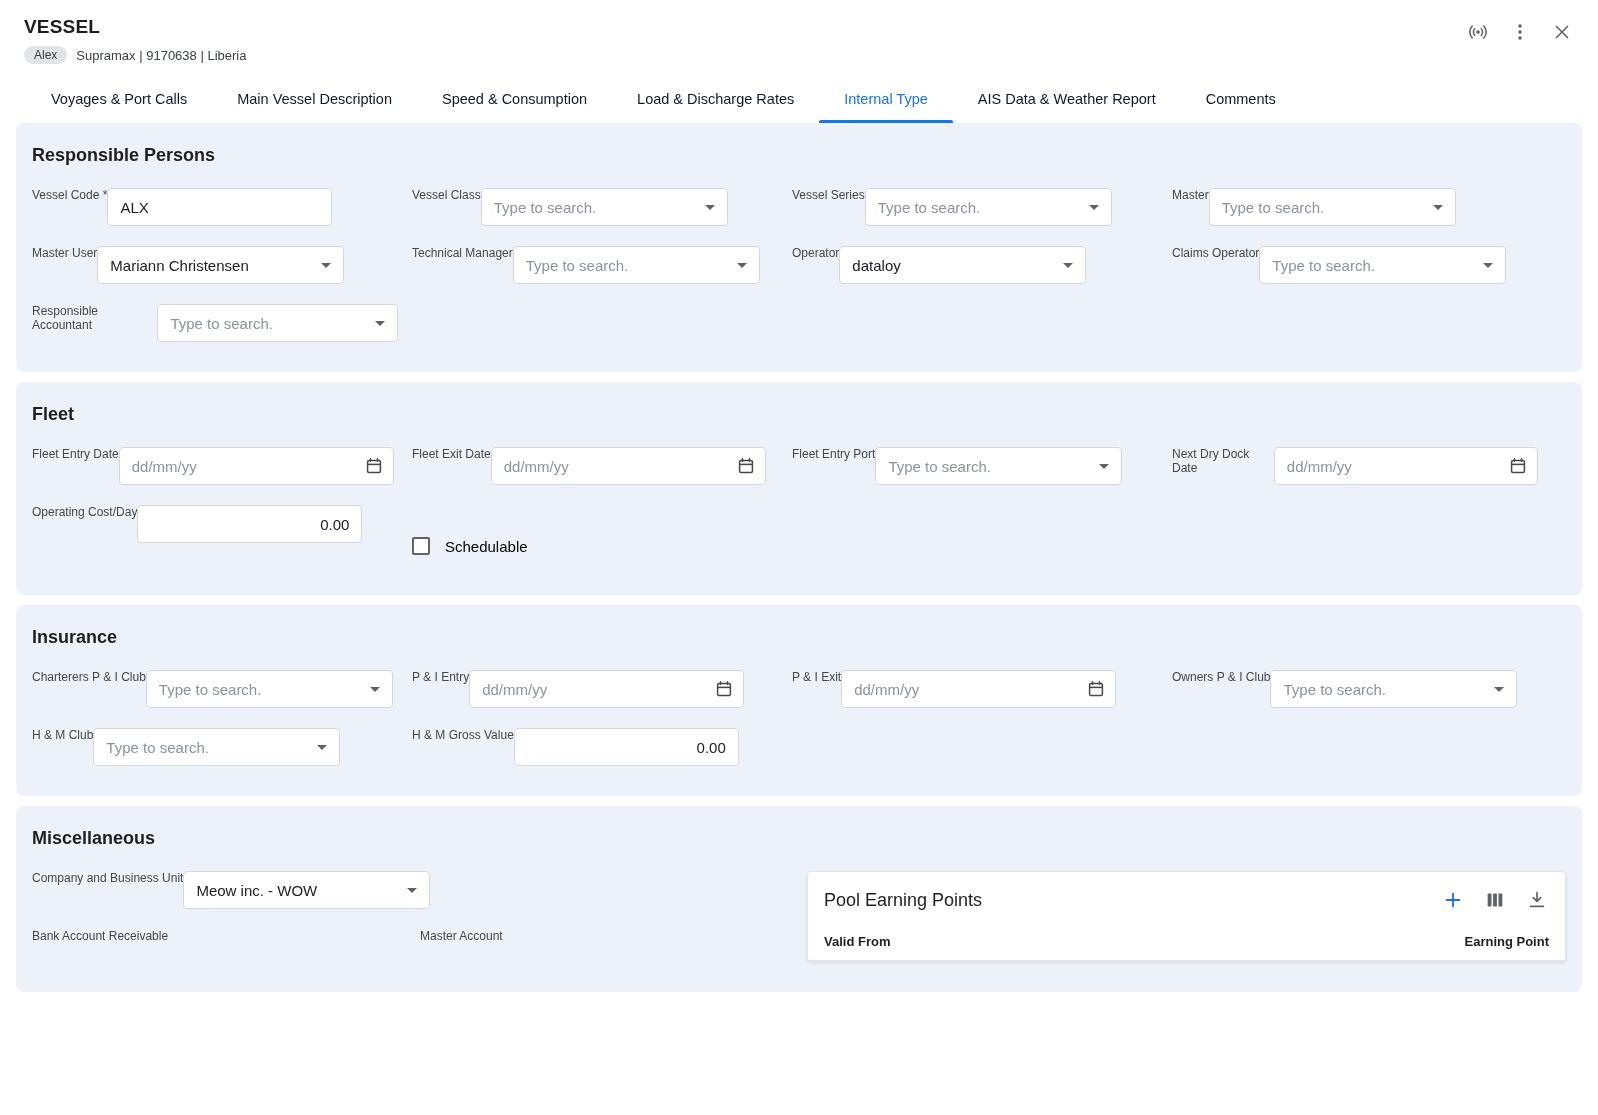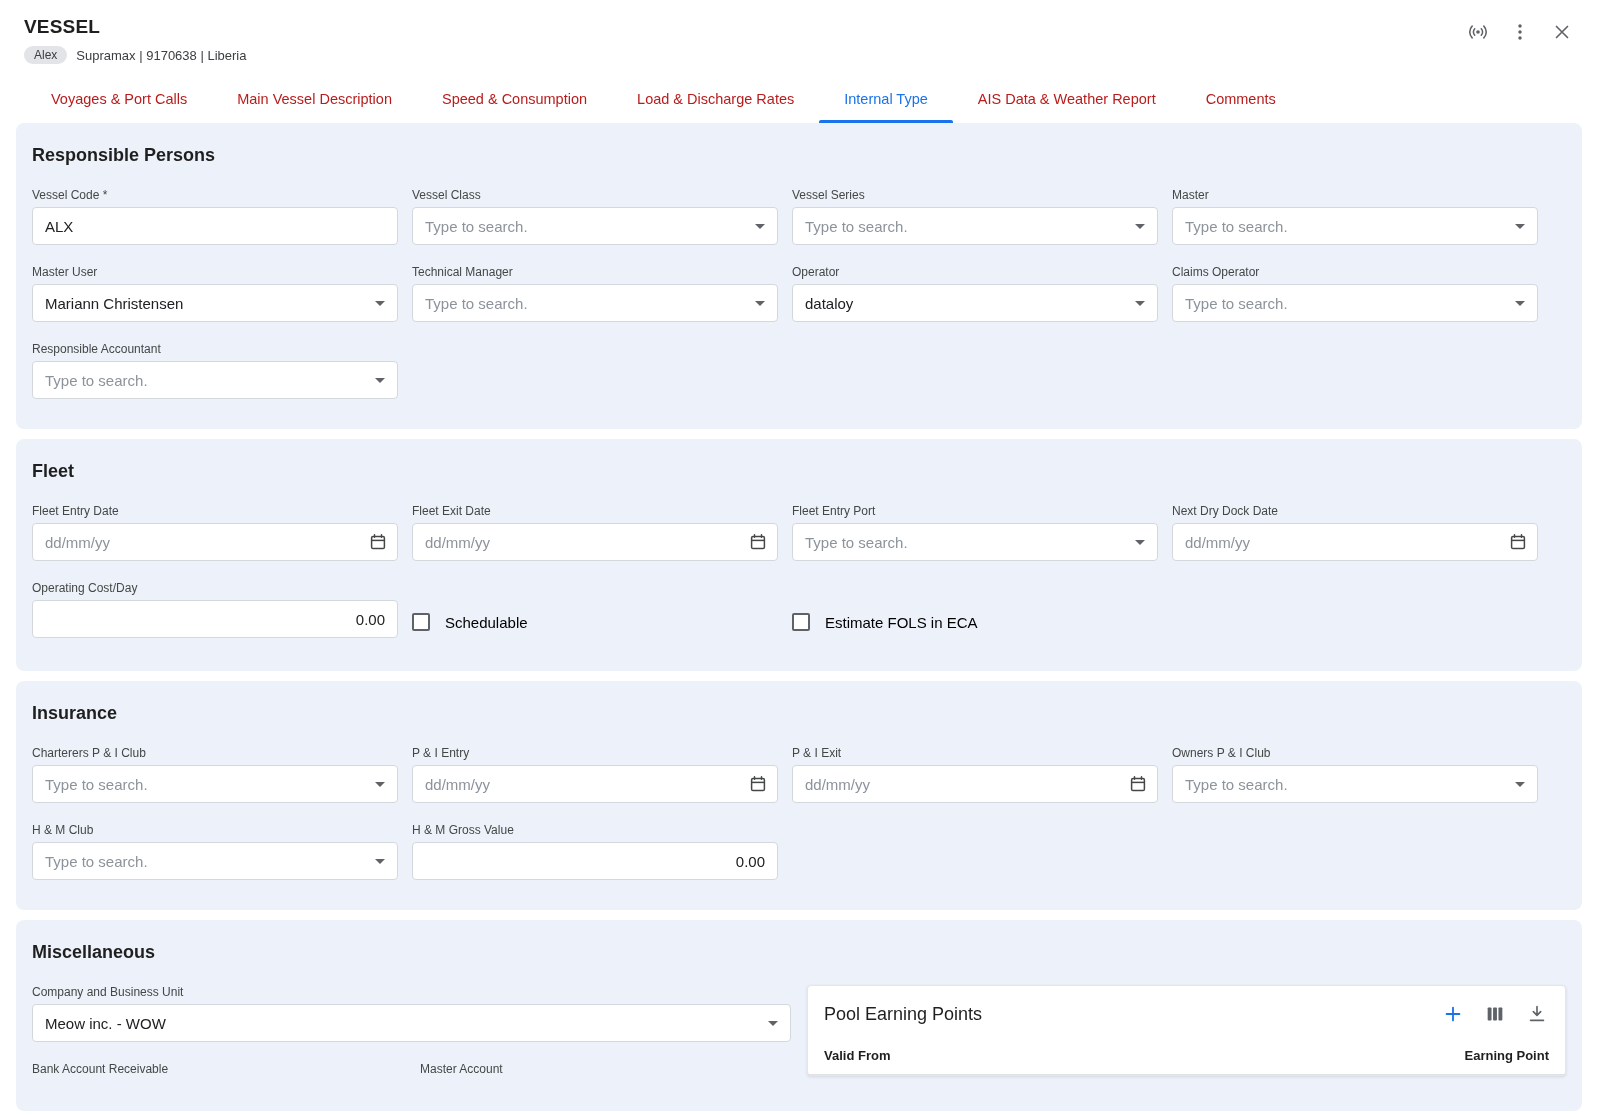--- a/index.html
+++ b/index.html
@@ -12,28 +12,28 @@
   .topbar{padding:16px 24px 0}
   .title-row{display:flex;justify-content:space-between;align-items:flex-start}
   .page-title{font-size:19px;font-weight:700;margin:0;letter-spacing:.2px;color:#1f1f1f}
   .subtitle-row{display:flex;align-items:center;gap:9px;margin-top:8px}
   .chip{background:#e2e4e7;border-radius:11px;padding:3px 10px;font-size:12px;color:#3c4043;line-height:1}
   .subtitle{font-size:13px;color:#3c4043;font-weight:400}
   .top-icons{display:flex;gap:18px;align-items:center;margin-top:4px}
   .icon-btn{width:24px;height:24px;display:flex;align-items:center;justify-content:center;cursor:pointer}
   
   .tabs{display:flex;margin-top:12px;padding:0 2px}
-  .tab{padding:15px 25px 16px;font-size:14.5px;color:#b91c1c;cursor:pointer;position:relative;white-space:nowrap;text-align:center}
+  .tab{padding:15px 25px 16px;font-size:14.5px;color:#0f172a;cursor:pointer;position:relative;white-space:nowrap;text-align:center}
   .tab.active{color:#1a73e8;font-weight:500}
   .tab.active::after{content:"";position:absolute;left:0;right:0;bottom:0;height:3px;background:#1a73e8;border-radius:2px 2px 0 0}
   
   .section{background:#edf2fa;border-radius:8px;margin:0 16px 10px;padding:20px 16px 30px}
   .section-title{font-size:18px;font-weight:600;margin:2px 0 22px;color:#1f1f1f}
   .grid4{display:grid;grid-template-columns:repeat(4,366px);gap:20px 14px}
-  .field{display:flex;flex-direction:column;min-width:0}
+  .field{display:flex;flex-direction:row;min-width:0}
   .lbl{font-size:12px;color:#444746;margin-bottom:5px}
   .ctrl{position:relative;height:38px;background:#fff;border:1px solid #d4d8dd;border-radius:4px;display:flex;align-items:center}
   .ctrl input{border:none;outline:none;background:transparent;height:100%;width:100%;padding:0 12px;font-size:15px;color:#202124;font-family:inherit}
   .ctrl input::placeholder{color:#8d939b}
   .ctrl.select input{padding-right:34px}
   .ctrl.date input{padding-right:62px}
   .ctrl.num input{text-align:right}
   .chevron{position:absolute;right:12px;width:0;height:0;border-left:5px solid transparent;border-right:5px solid transparent;border-top:5.5px solid #5f6368;cursor:pointer}
   .cal{position:absolute;right:10px;display:flex;cursor:pointer}
   
@@ -220,26 +220,20 @@
     <div class="field">
       <div class="lbl">Operating Cost/Day</div>
       <div class="ctrl num">
         <input type="text" value="0.00" style="">
       </div>
     </div>
     <div class="chk-cell">
       <div class="chk-row">
         <span class="checkbox"></span>
         <span class="chk-label">Schedulable</span>
-      </div>
-    </div>
-    <div class="chk-cell">
-      <div class="chk-row">
-        <span class="checkbox"></span>
-        <span class="chk-label">Estimate FOLS in ECA</span>
       </div>
     </div>
     <div></div>
   </div>
 </div>
 
 <div class="section">
   <h2 class="section-title">Insurance</h2>
   <div class="grid4">
     <div class="field">

